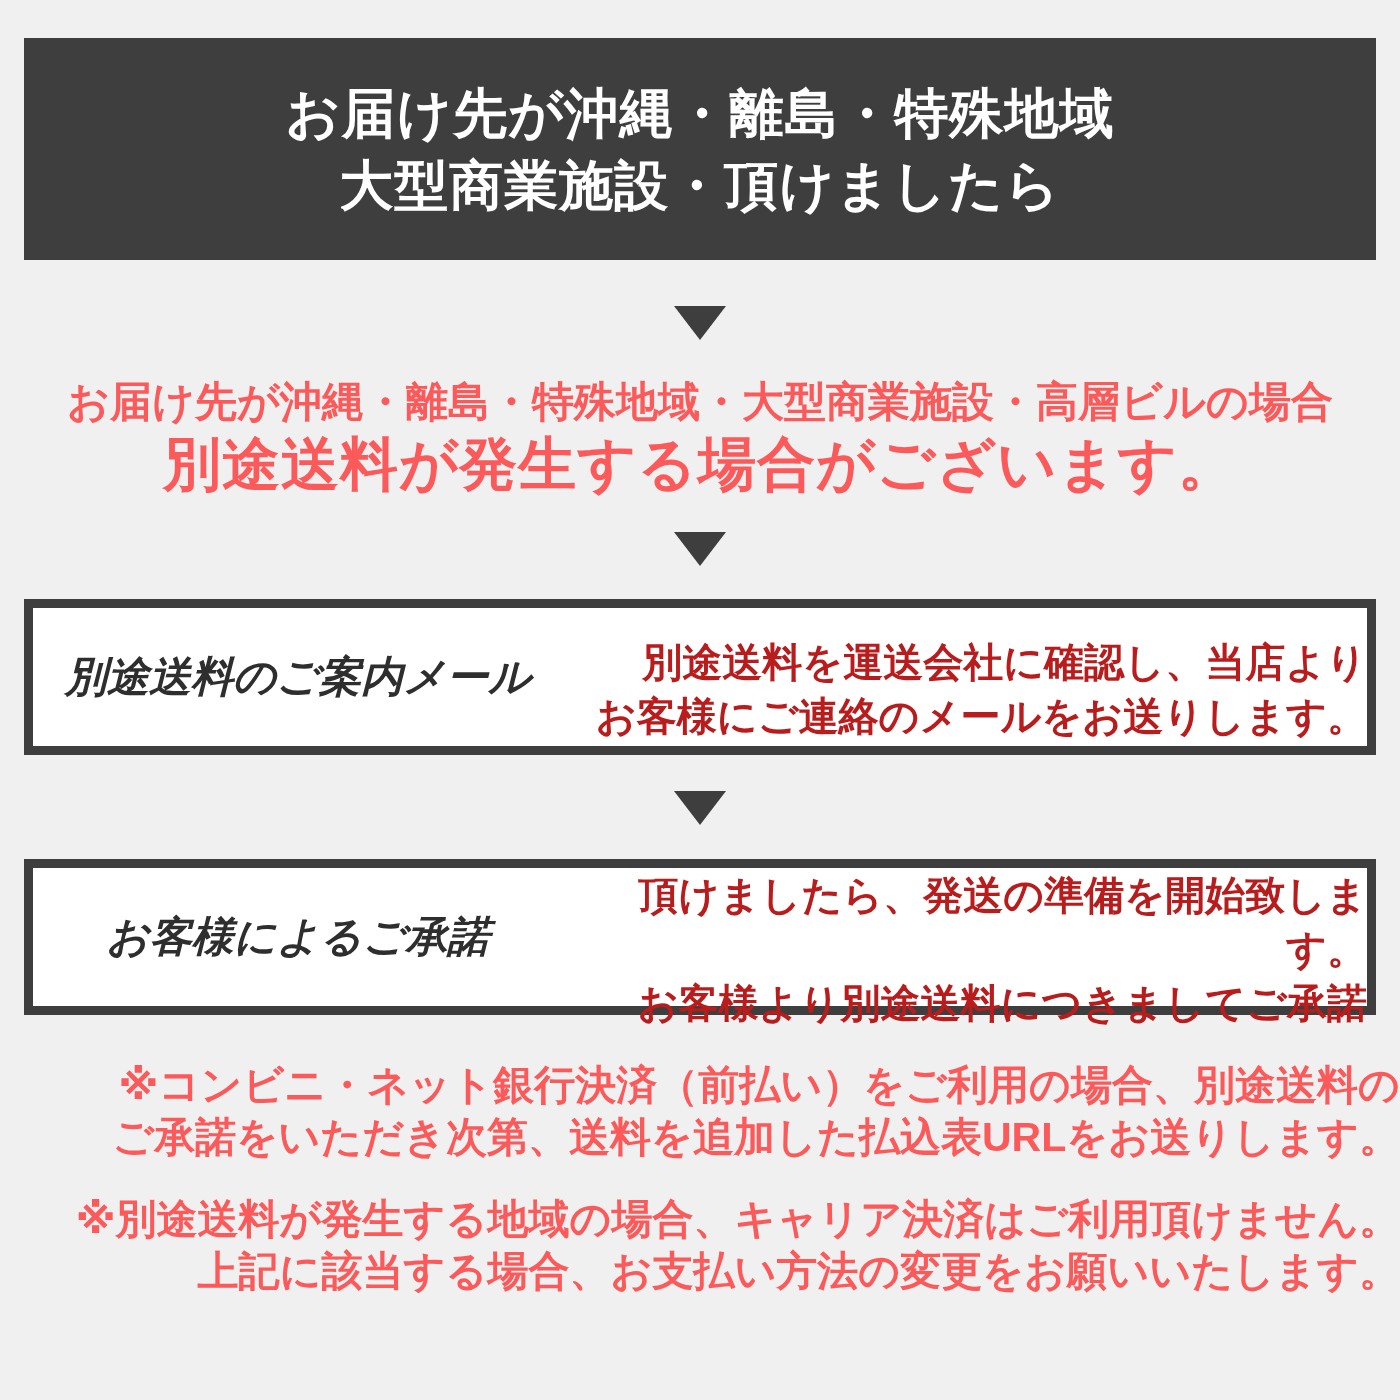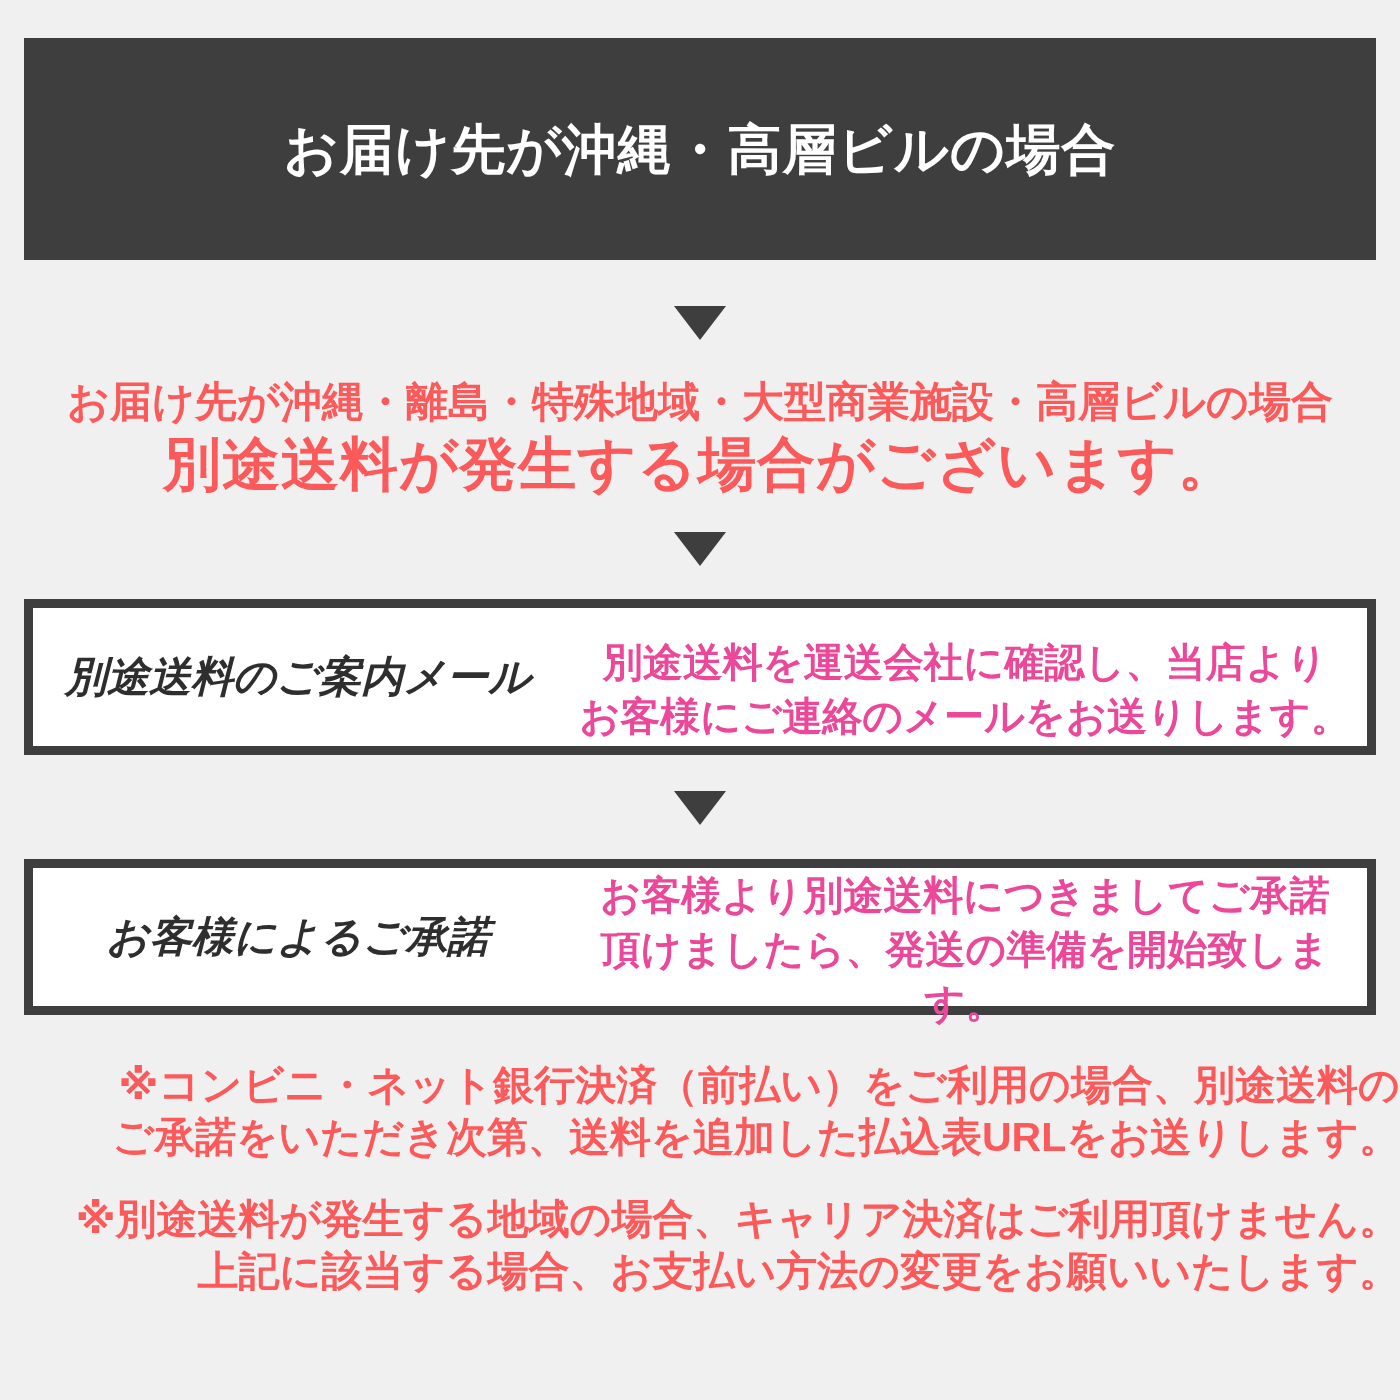--- a/index.html
+++ b/index.html
@@ -73,40 +73,41 @@
     flex: 0 0 530px;
     text-align: center;
     font-size: 42px;
     color: #2e2e2e;
     font-style: italic;
   }
   .step-text {
     flex: 1;
     font-size: 40px;
     line-height: 54px;
-    color: #ec4899;
-    text-align: center;
+    color: #b91c1c;
+    text-align: right;
     margin-top: 24px;
   }
   .note {
     text-align: right;
     color: #fc5a5a;
     font-size: 41px;
     line-height: 52px;
   }
   .note-1 { margin-top: 44px; }
   .note-2 { margin-top: 30px; }
 </style>
 </head>
 <body>
 
 <div class="page">
 
   <div class="header-box">
-    <div class="header-line">お届け先が沖縄・高層ビルの場合</div>
+    <div class="header-line">お届け先が沖縄・離島・特殊地域</div>
+    <div class="header-line">大型商業施設・頂けましたら</div>
   </div>
 
   <div class="arrow arrow-1"></div>
 
   <div class="lead">
     <div class="lead-line1">お届け先が沖縄・離島・特殊地域・大型商業施設・高層ビルの場合</div>
     <div class="lead-line2">別途送料が発生する場合がございます。</div>
   </div>
 
   <div class="arrow arrow-2"></div>
@@ -117,22 +118,22 @@
       <div>別途送料を運送会社に確認し、当店より</div>
       <div>お客様にご連絡のメールをお送りします。</div>
     </div>
   </div>
 
   <div class="arrow arrow-3"></div>
 
   <div class="step-box step-box-2">
     <div class="step-label">お客様によるご承諾</div>
     <div class="step-text">
+      <div>頂けましたら、発送の準備を開始致します。</div>
       <div>お客様より別途送料につきましてご承諾</div>
-      <div>頂けましたら、発送の準備を開始致します。</div>
     </div>
   </div>
 
   <div class="note note-1">
     <div>※コンビニ・ネット銀行決済（前払い）をご利用の場合、別途送料の</div>
     <div>ご承諾をいただき次第、送料を追加した払込表URLをお送りします。</div>
   </div>
 
   <div class="note note-2">
     <div>※別途送料が発生する地域の場合、キャリア決済はご利用頂けません。</div>

